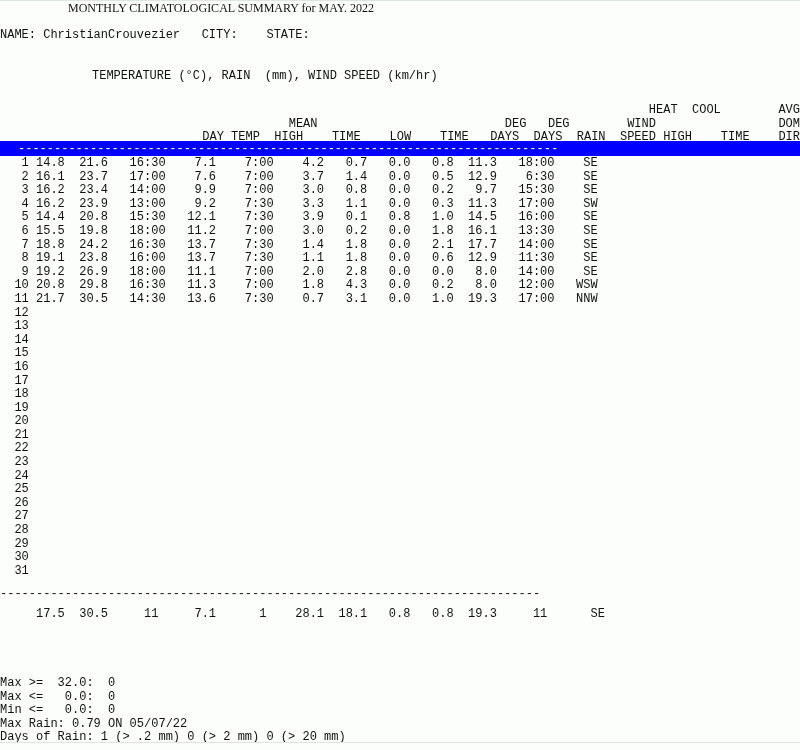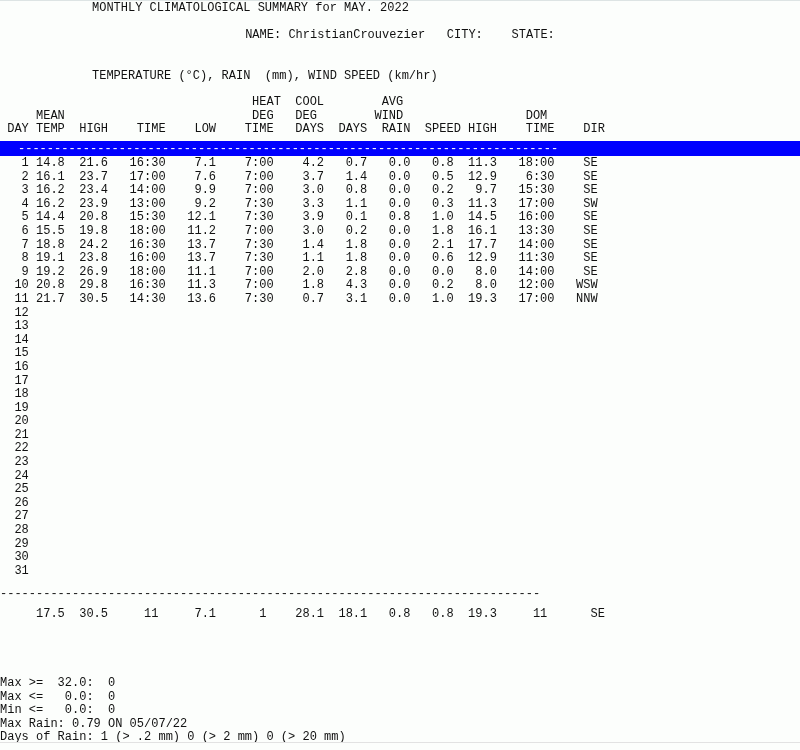--- a/index.html
+++ b/index.html
@@ -40,23 +40,23 @@
     white-space: pre;
     letter-spacing: 0px;
     color: #111111;
   }
   .block {
     position: absolute;
     left: 0;
     width: 800px;
   }
   #title-block   { top: 2px;  }
-  #station-block { top: 29px; text-align: center; }
+  #station-block { top: 29px; }
   #units-block   { top: 70px; }
-  #columns-block { top: 96px; }
+  #columns-block { top: 104px; text-align: right; }
   #rule-top-block{ top: 141px; }
   #data-block    { top: 157px; }
   #rule-bot-block{ top: 588px; }
   #totals-block  { top: 608px; }
   #stats-block   { top: 635px; margin-top: 42px; }
 
   
   .selection-row {
     background: #0000ff;
     color: #ffffff;
@@ -71,21 +71,21 @@
     display: inline-block;
   }
   .indent { padding-left: 18px; display: block; }
 </style>
 </head>
 <body>
 
 <div id="page-top-rule"></div>
 
 <div class="block" id="title-block">
-  <pre class="report" style="padding-left:92px;">MONTHLY CLIMATOLOGICAL SUMMARY for MAY. 2022</pre>
+  <pre class="report" style="padding-left:68px;font-family:Liberation Serif, serif;">MONTHLY CLIMATOLOGICAL SUMMARY for MAY. 2022</pre>
 </div>
 
 <div class="block" id="station-block">
   <pre class="report indent">NAME: ChristianCrouvezier   CITY:    STATE:</pre>
 </div>
 
 <div class="block" id="units-block">
   <pre class="report" style="padding-left:92px;">TEMPERATURE (°C), RAIN  (mm), WIND SPEED (km/hr)</pre>
 </div>
 

